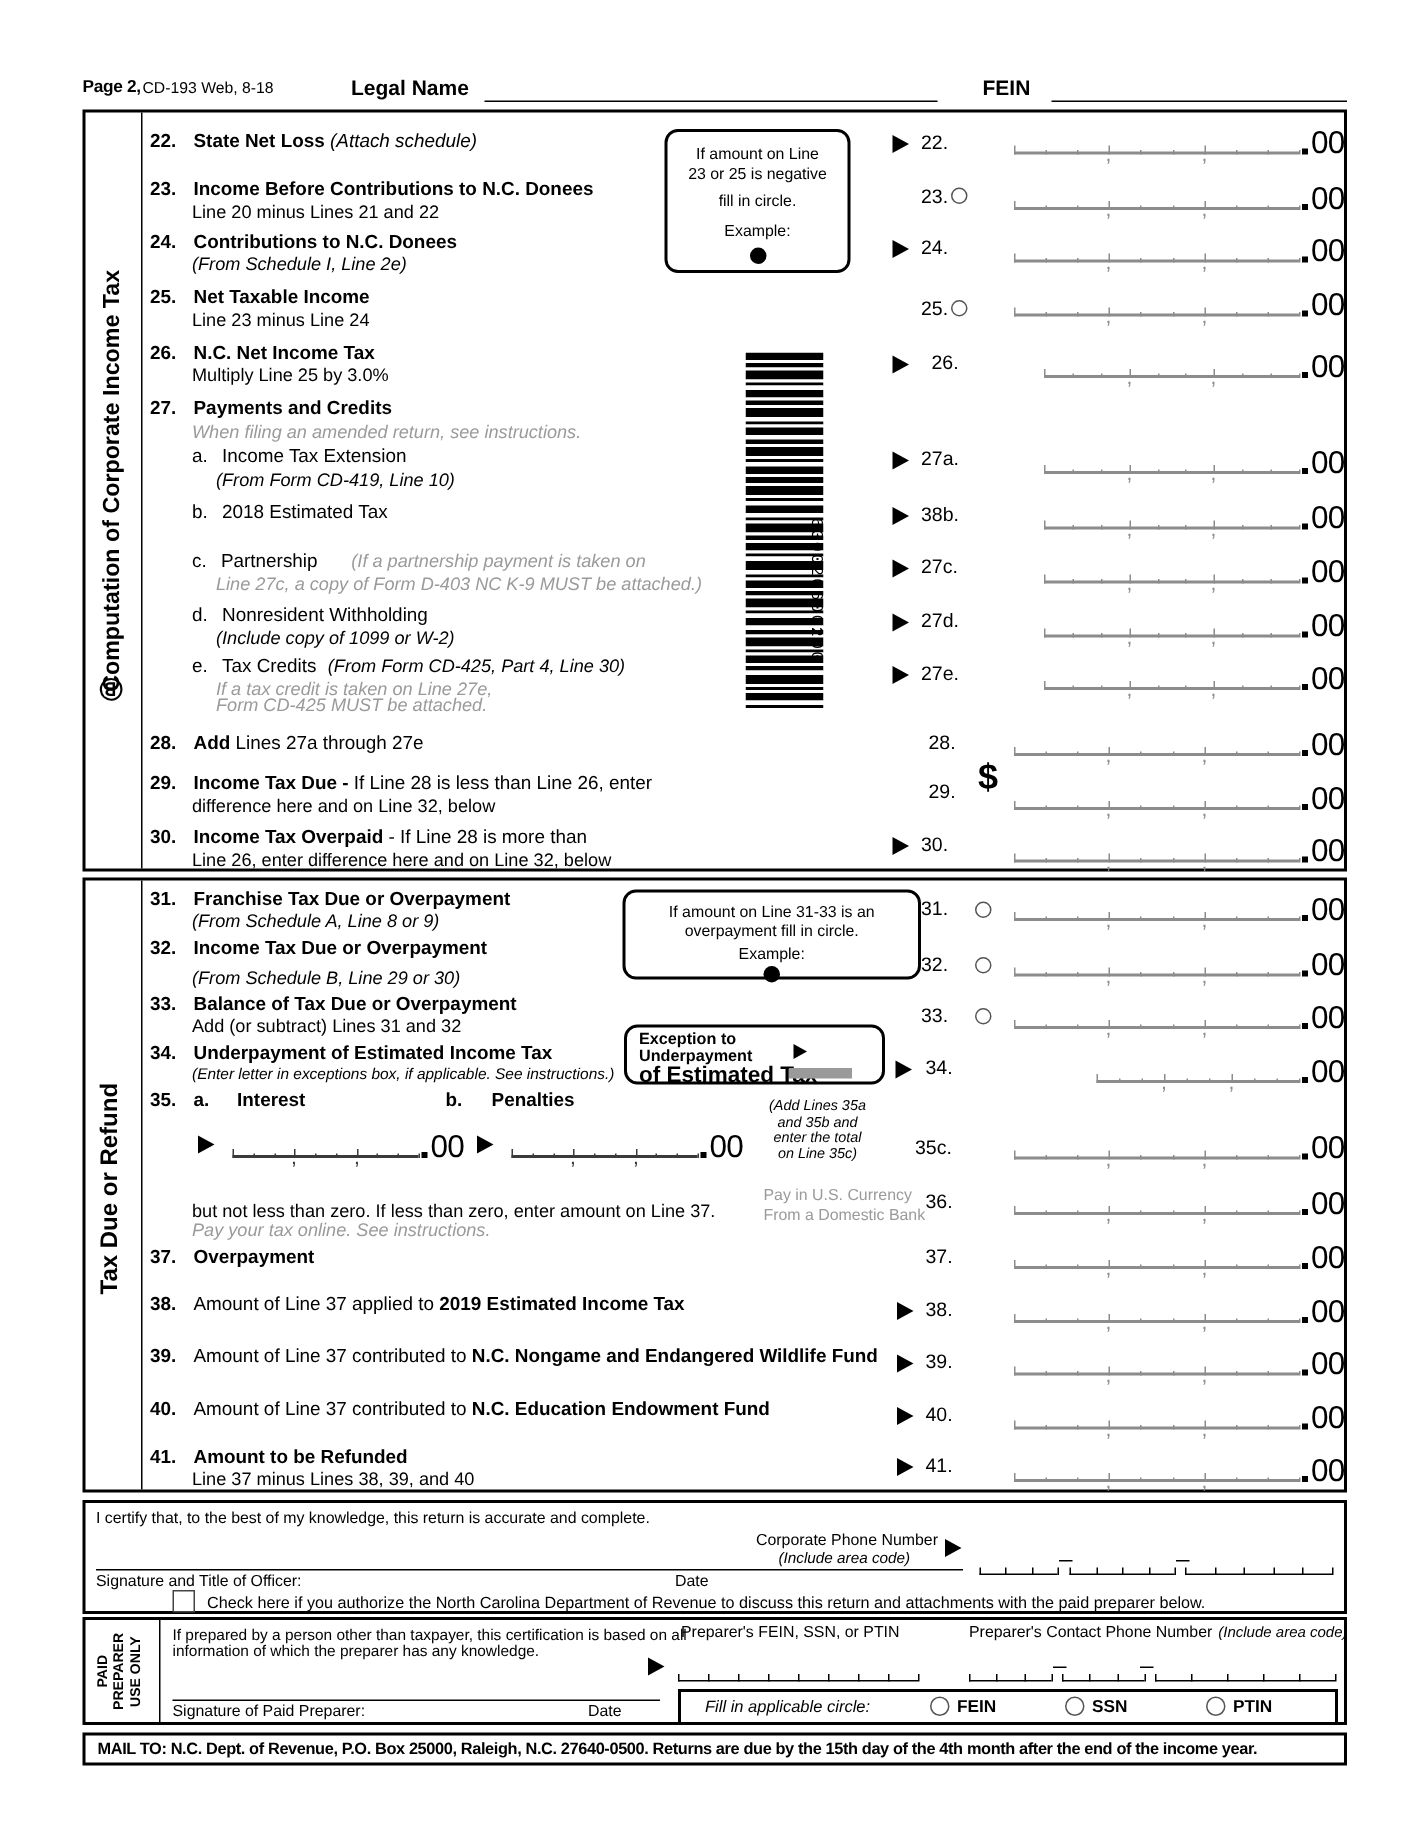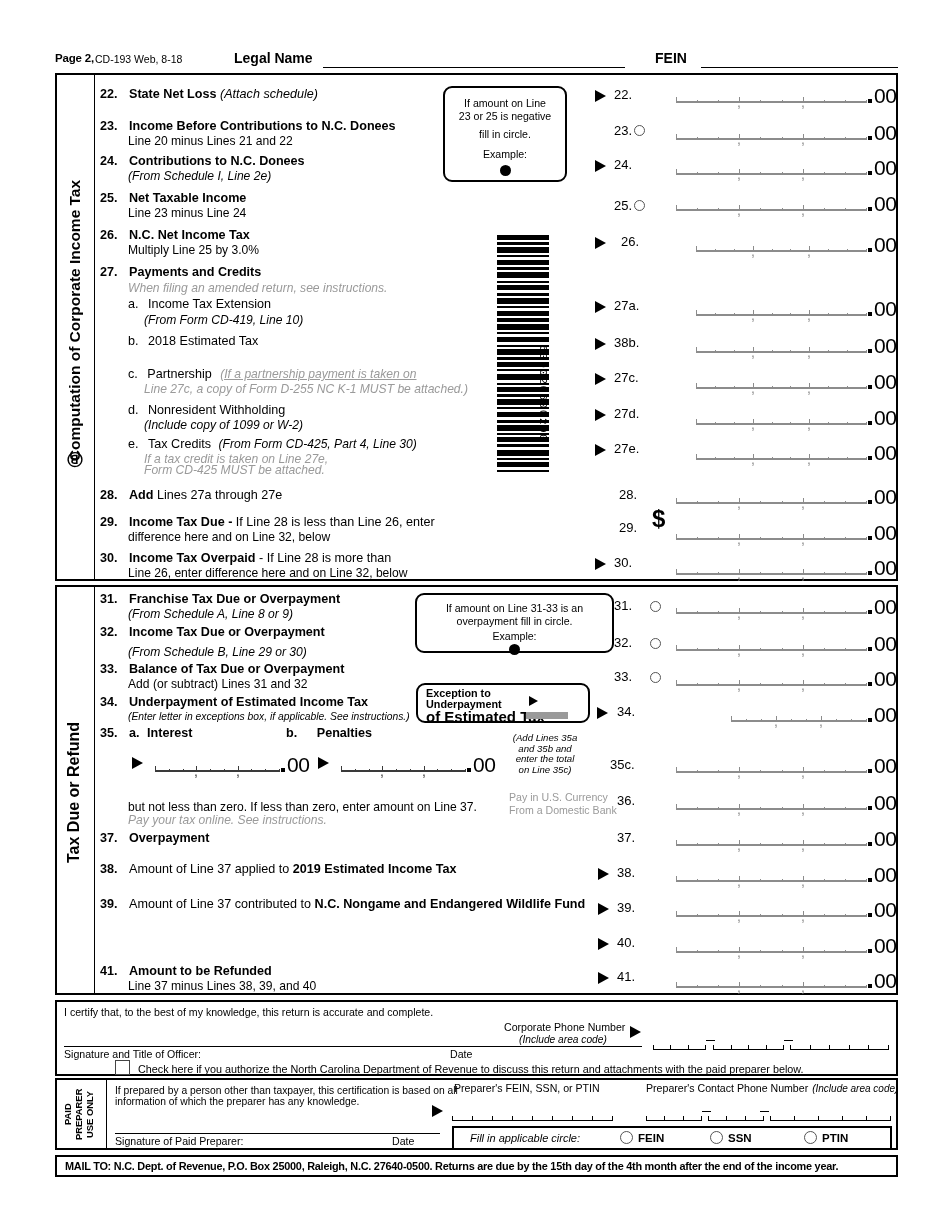--- a/index.html
+++ b/index.html
@@ -221,23 +221,23 @@
   <div class="ln sub i" style="left:144px;top:314px;">(From Form CD-419, Line 10)</div>
 
   <div class="ln" style="left:128px;top:335px;">
     <span>b.</span>
     <span style="margin-left:6px;text-align:right;">2018 Estimated Tax</span>
   </div>
 
   <div class="ln" style="left:128px;top:368px;">
     <span>c.</span>
     <span style="margin-left:6px;">Partnership</span>
-    <span class="i gray sub" style="margin-left:5px;text-decoration:underline;">(If a partnership payment is taken on</span>
-  </div>
-  <div class="ln sub i gray" style="left:144px;top:383px;">Line 27c, a copy of Form D-255 NC K-1 MUST be attached.)</div>
+    <span class="i gray sub" style="margin-left:19px;">(If a partnership payment is taken on</span>
+  </div>
+  <div class="ln sub i gray" style="left:144px;top:383px;">Line 27c, a copy of Form D-403 NC K-9 MUST be attached.)</div>
 
   <div class="ln" style="left:128px;top:404px;">
     <span>d.</span>
     <span style="margin-left:6px;">Nonresident Withholding</span>
   </div>
   <div class="ln sub i" style="left:144px;top:419px;">(Include copy of 1099 or W-2)</div>
 
   <div class="ln" style="left:128px;top:438px;">
     <span>e.</span>
     <span style="margin-left:6px;">Tax Credits</span>
@@ -341,21 +341,21 @@
 
   <div class="ln" style="left:100px;top:696px;">
     <span class="num">34.</span>
     <span class="b" style="margin-left:8px;">Underpayment of Estimated Income Tax</span>
   </div>
   <div class="ln i" style="left:128px;top:710px;font-size:10.3px;">(Enter letter in exceptions box, if applicable.  See instructions.)</div>
 
   <div class="ln" style="left:100px;top:727px;">
     <span class="num">35.</span>
     <span class="b" style="margin-left:8px;">a.</span>
-    <span class="b" style="margin-left:4px;">Interest</span>
+    <span class="b" style="margin-left:15px;">Interest</span>
     <span class="b" style="margin-left:90px;">b.</span>
     <span class="b" style="margin-left:16px;">Penalties</span>
   </div>
 
   <div class="ln i" style="left:500px;top:733px;font-size:9.6px;line-height:10.6px;text-align:center;width:90px;">
     <div>(Add Lines 35a</div>
     <div>and 35b and</div>
     <div>enter the total</div>
     <div>on Line 35c)</div>
   </div>
@@ -376,20 +376,24 @@
   <div class="ln" style="left:100px;top:863px;">
     <span class="num">38.</span>
     <span style="margin-left:8px;">Amount of Line 37 applied to </span><span class="b">2019 Estimated Income Tax</span>
   </div>
 
   <div class="ln" style="left:100px;top:898px;">
     <span class="num">39.</span>
     <span style="margin-left:8px;">Amount of Line 37 contributed to </span><span class="b">N.C. Nongame and Endangered Wildlife Fund</span>
   </div>
 
+  <div class="ln" style="left:100px;top:933px;">
+    <span class="num">40.</span>
+    <span style="margin-left:8px;">Amount of Line 37 contributed to </span><span class="b">N.C. Education Endowment Fund</span>
+  </div>
 
   <div class="ln" style="left:100px;top:965px;">
     <span class="num">41.</span>
     <span class="b" style="margin-left:8px;">Amount to be Refunded</span>
   </div>
   <div class="ln sub" style="left:128px;top:980px;">Line 37 minus Lines 38, 39, and 40</div>
 
   <div class="ln" style="left:614px;top:599px;font-size:13px;">31.</div>
   <div class="circ" style="left:650px;top:601px;"></div>
 

